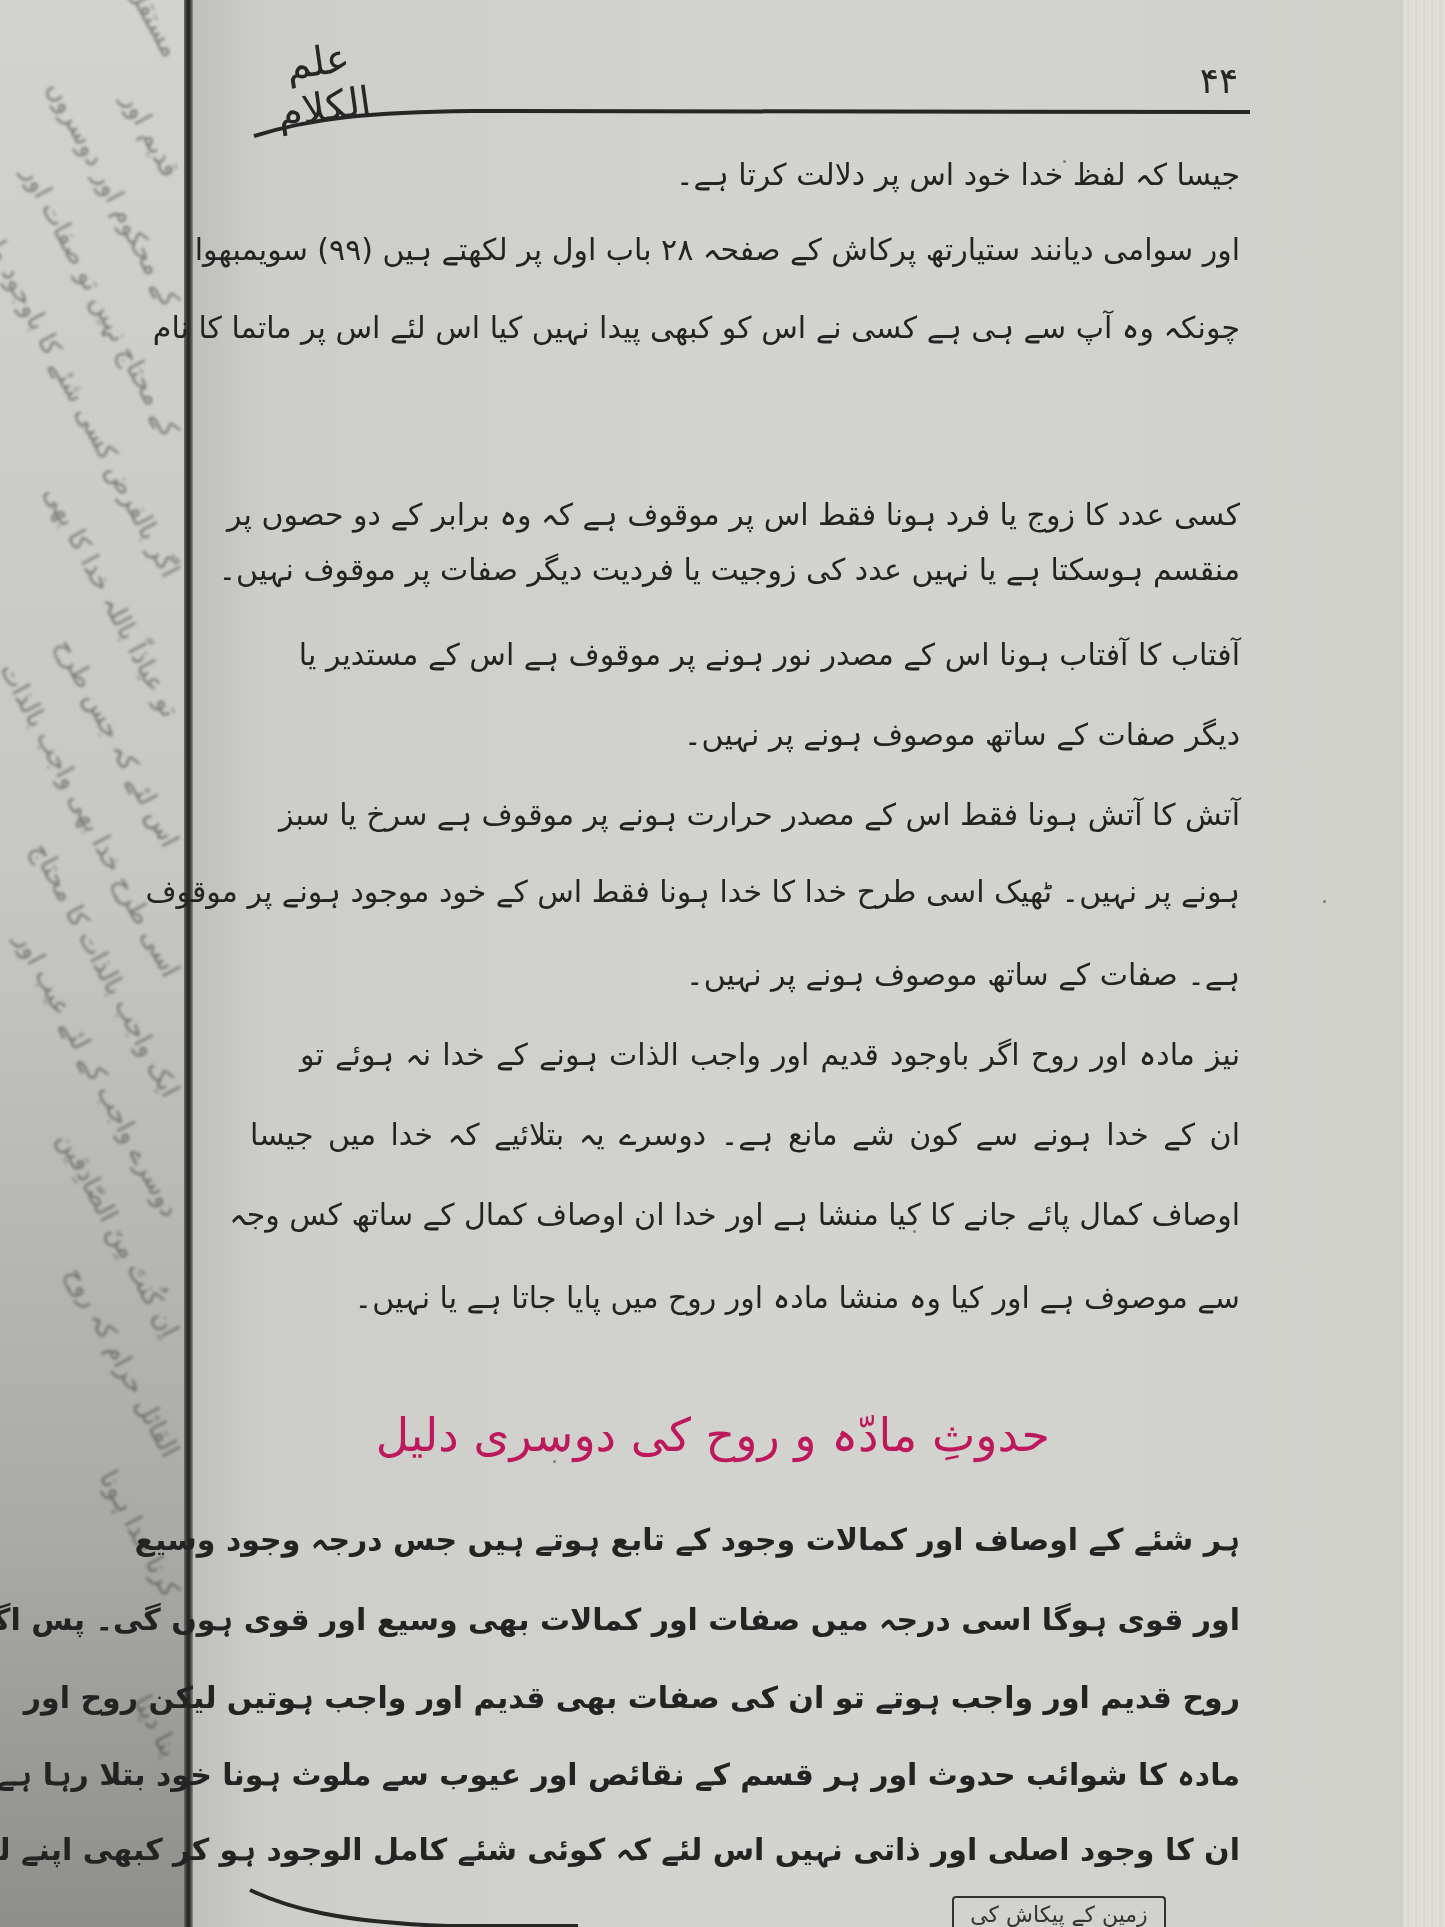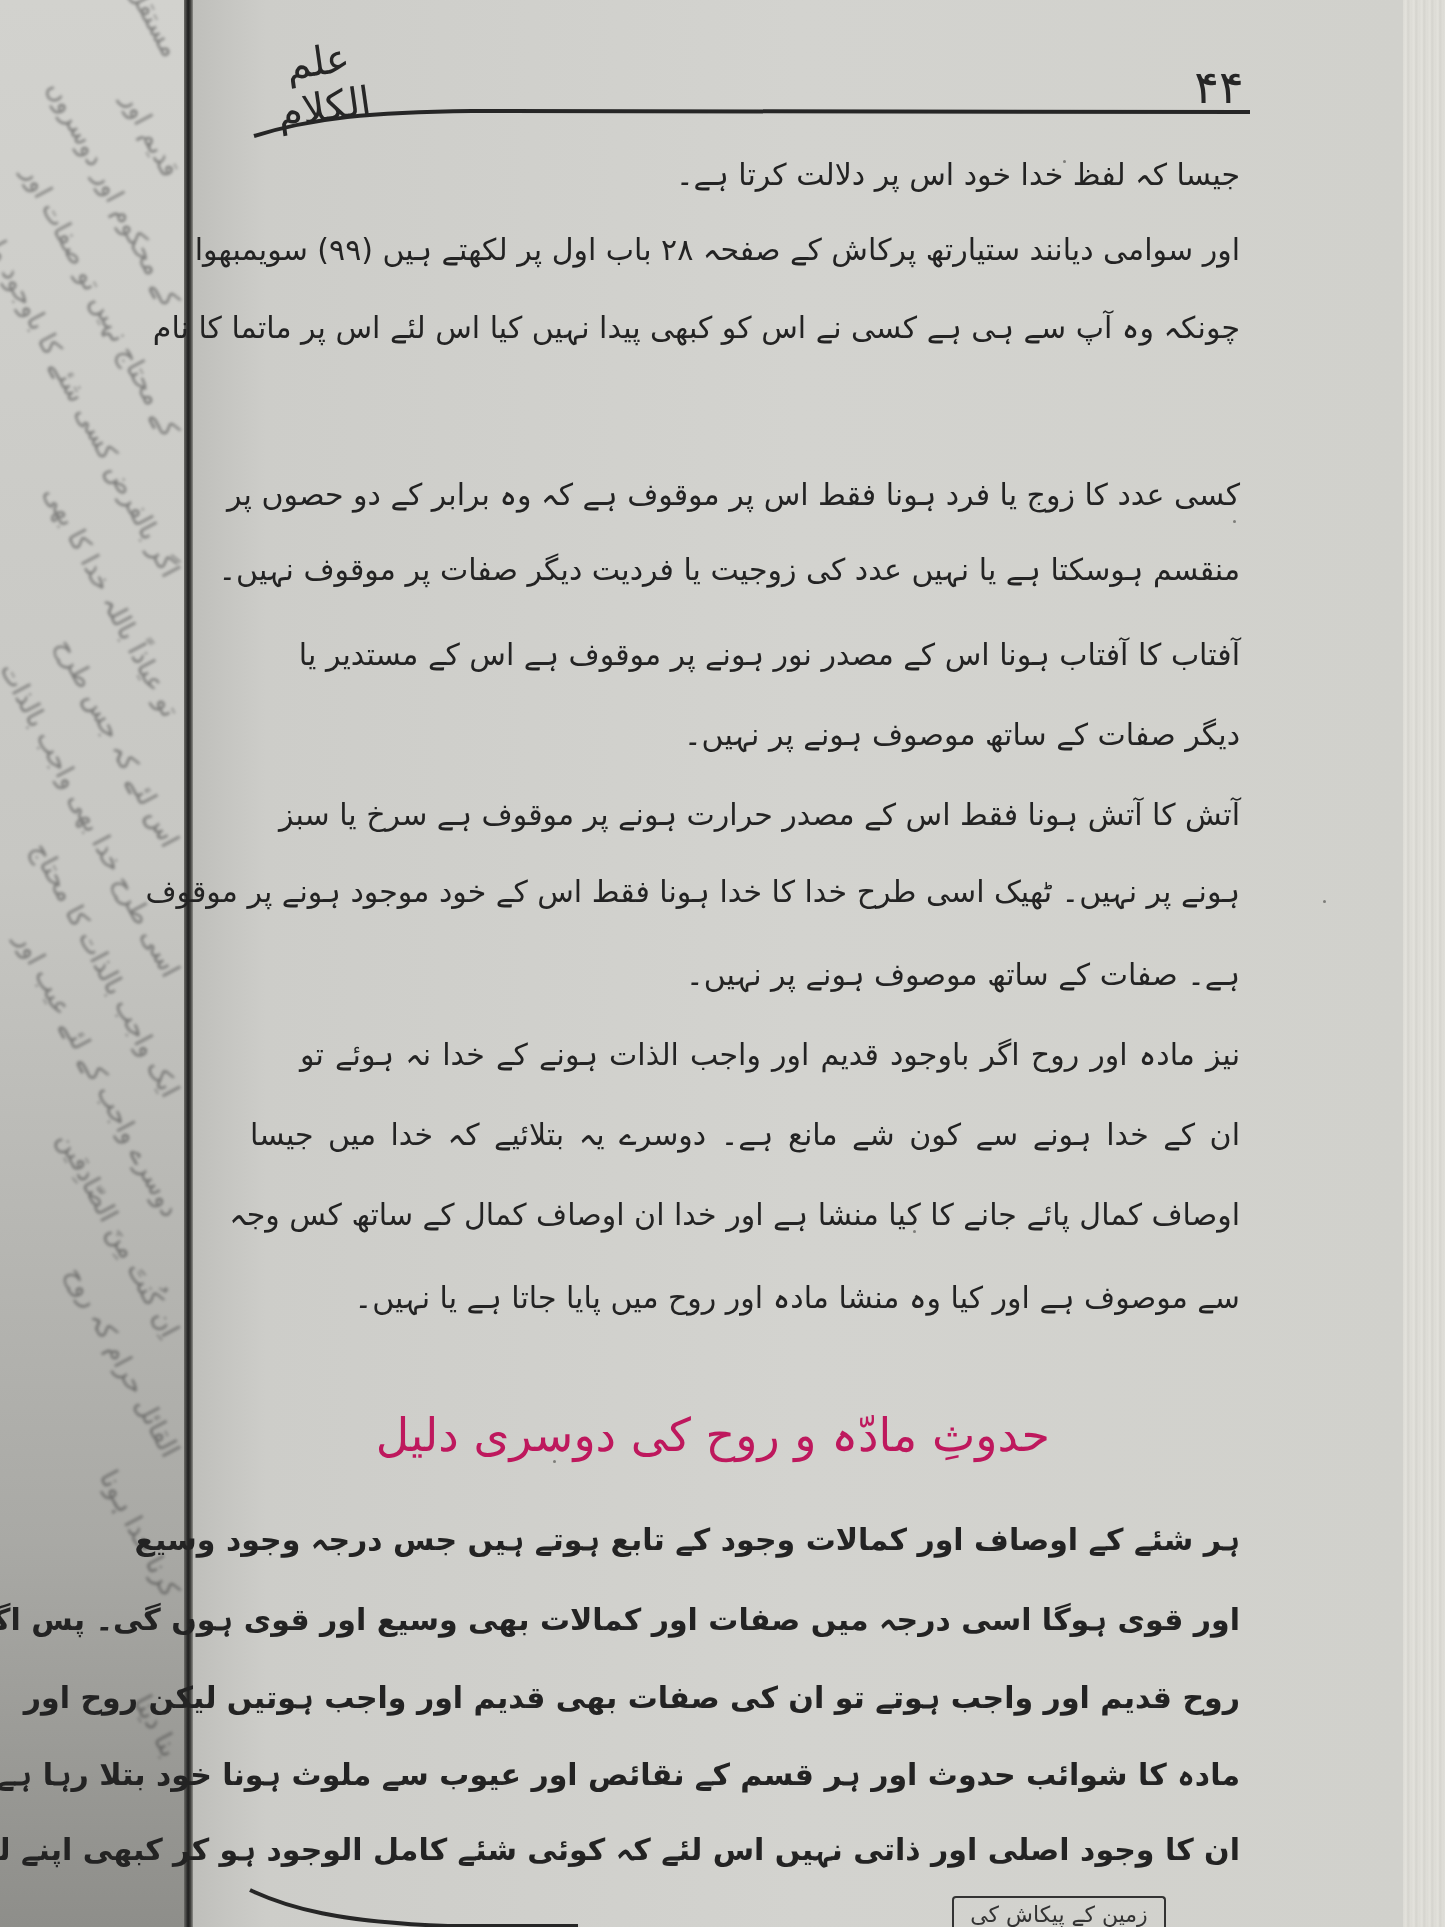--- a/index.html
+++ b/index.html
@@ -34,21 +34,21 @@
     background: repeating-linear-gradient(90deg, #dcdbd5 0px, #e3e2dc 3px, #d5d4ce 5px, #e0dfd9 8px);
   }
   .running-title {
     position:absolute; left:250px; top:38px; width:140px; height:80px;
     direction:rtl; text-align:center;
     font-family:"DejaVu Serif", serif; font-size:40px; color:#262626;
     transform: rotate(-8deg);
   }
   .page-number {
     position:absolute; left:1188px; top:60px; width:62px; text-align:center;
-    font-family:"DejaVu Sans", sans-serif; font-size:46px; color:#262626;
+    font-family:"DejaVu Sans", sans-serif; font-size:36px; color:#262626;
     direction:rtl;
   }
   .header-rule {
     position:absolute; left:252px; top:100px; width:1000px; height:40px;
   }
   .body-text {
     position:absolute; left:250px; width:990px; direction:rtl;
   }
   .line {
     position:absolute; right:0; width:990px; height:60px;
@@ -119,21 +119,21 @@
   <path d="M2 36 C 60 18, 120 12, 220 11 L 998 12" stroke="#262626" stroke-width="4" fill="none"></path>
 </svg>
 
 <div class="body-text" style="top:0;height:1927px;">
 
   <div class="line short" style="top:145px">جیسا کہ لفظ خدا خود اس پر دلالت کرتا ہے۔</div>
 
   <div class="line indent" style="top:220px">اور سوامی دیانند ستیارتھ پرکاش کے صفحہ ۲۸ باب اول پر لکھتے ہیں (۹۹) سویمبھوا</div>
   <div class="line" style="top:298px">چونکہ وہ آپ سے ہی ہے کسی نے اس کو کبھی پیدا نہیں کیا اس لئے اس پر ماتما کا نام</div>
 
-  <div class="line indent" style="top:465px">کسی عدد کا زوج یا فرد ہونا فقط اس پر موقوف ہے کہ وہ برابر کے دو حصوں پر</div>
+  <div class="line indent" style="top:485px">کسی عدد کا زوج یا فرد ہونا فقط اس پر موقوف ہے کہ وہ برابر کے دو حصوں پر</div>
   <div class="line" style="top:540px">منقسم ہوسکتا ہے یا نہیں عدد کی زوجیت یا فردیت دیگر صفات پر موقوف نہیں۔</div>
 
   <div class="line indent" style="top:625px">آفتاب کا آفتاب ہونا اس کے مصدر نور ہونے پر موقوف ہے اس کے مستدیر یا</div>
   <div class="line short" style="top:705px">دیگر صفات کے ساتھ موصوف ہونے پر نہیں۔</div>
 
   <div class="line indent" style="top:785px">آتش کا آتش ہونا فقط اس کے مصدر حرارت ہونے پر موقوف ہے سرخ یا سبز</div>
   <div class="line" style="top:862px">ہونے پر نہیں۔ ٹھیک اسی طرح خدا کا خدا ہونا فقط اس کے خود موجود ہونے پر موقوف</div>
   <div class="line short" style="top:945px">ہے۔ صفات کے ساتھ موصوف ہونے پر نہیں۔</div>
 
   <div class="line indent" style="top:1025px">نیز مادہ اور روح اگر باوجود قدیم اور واجب الذات ہونے کے خدا نہ ہوئے تو</div>

